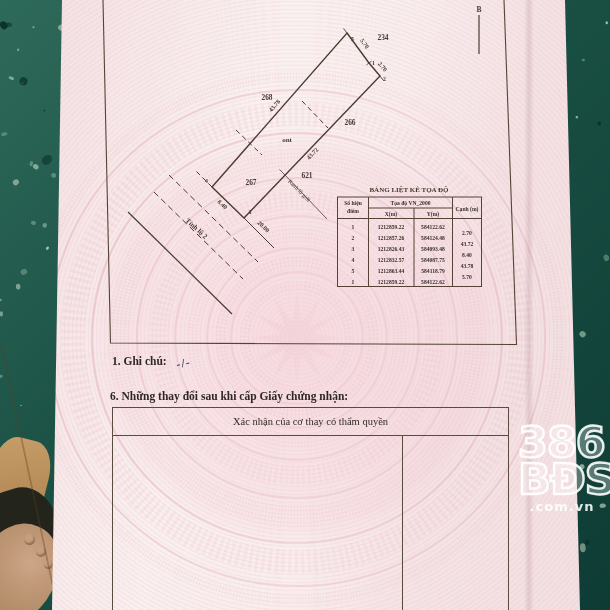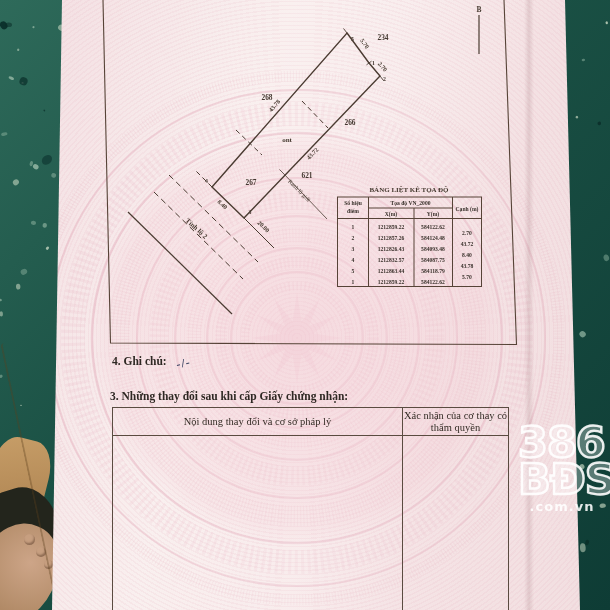--- a/index.html
+++ b/index.html
@@ -436,27 +436,26 @@
         <text class="mt tt" x="433" y="283.5">584122.62</text>
         <text class="mt tt" x="467" y="235">2.70</text>
         <text class="mt tt" x="467" y="246">43.72</text>
         <text class="mt tt" x="467" y="257">8.40</text>
         <text class="mt tt" x="467" y="268">43.78</text>
         <text class="mt tt" x="467" y="278.5">5.70</text>
       </g>
     </svg>
 
     <div class="note-row">
-      <span>4. Ghi chú:</span><span class="hand">-/-</span>
+      <span>1. Ghi chú:</span><span class="hand">-/-</span>
     </div>
 
-    <div class="changes-title">3. Những thay đổi sau khi cấp Giấy chứng nhận:</div>
+    <div class="changes-title">6. Những thay đổi sau khi cấp Giấy chứng nhận:</div>
     <div class="changes-table">
       <div class="ch-head">
-        <div class="ch-c1">Nội dung thay đổi và cơ sở pháp lý</div>
         <div class="ch-c2">Xác nhận của cơ thay có thẩm quyền</div>
       </div>
       <div class="ch-body">
         <div class="ch-c1"></div>
         <div class="ch-c2"></div>
       </div>
     </div>
   </div>
 
   <div class="logo386">

